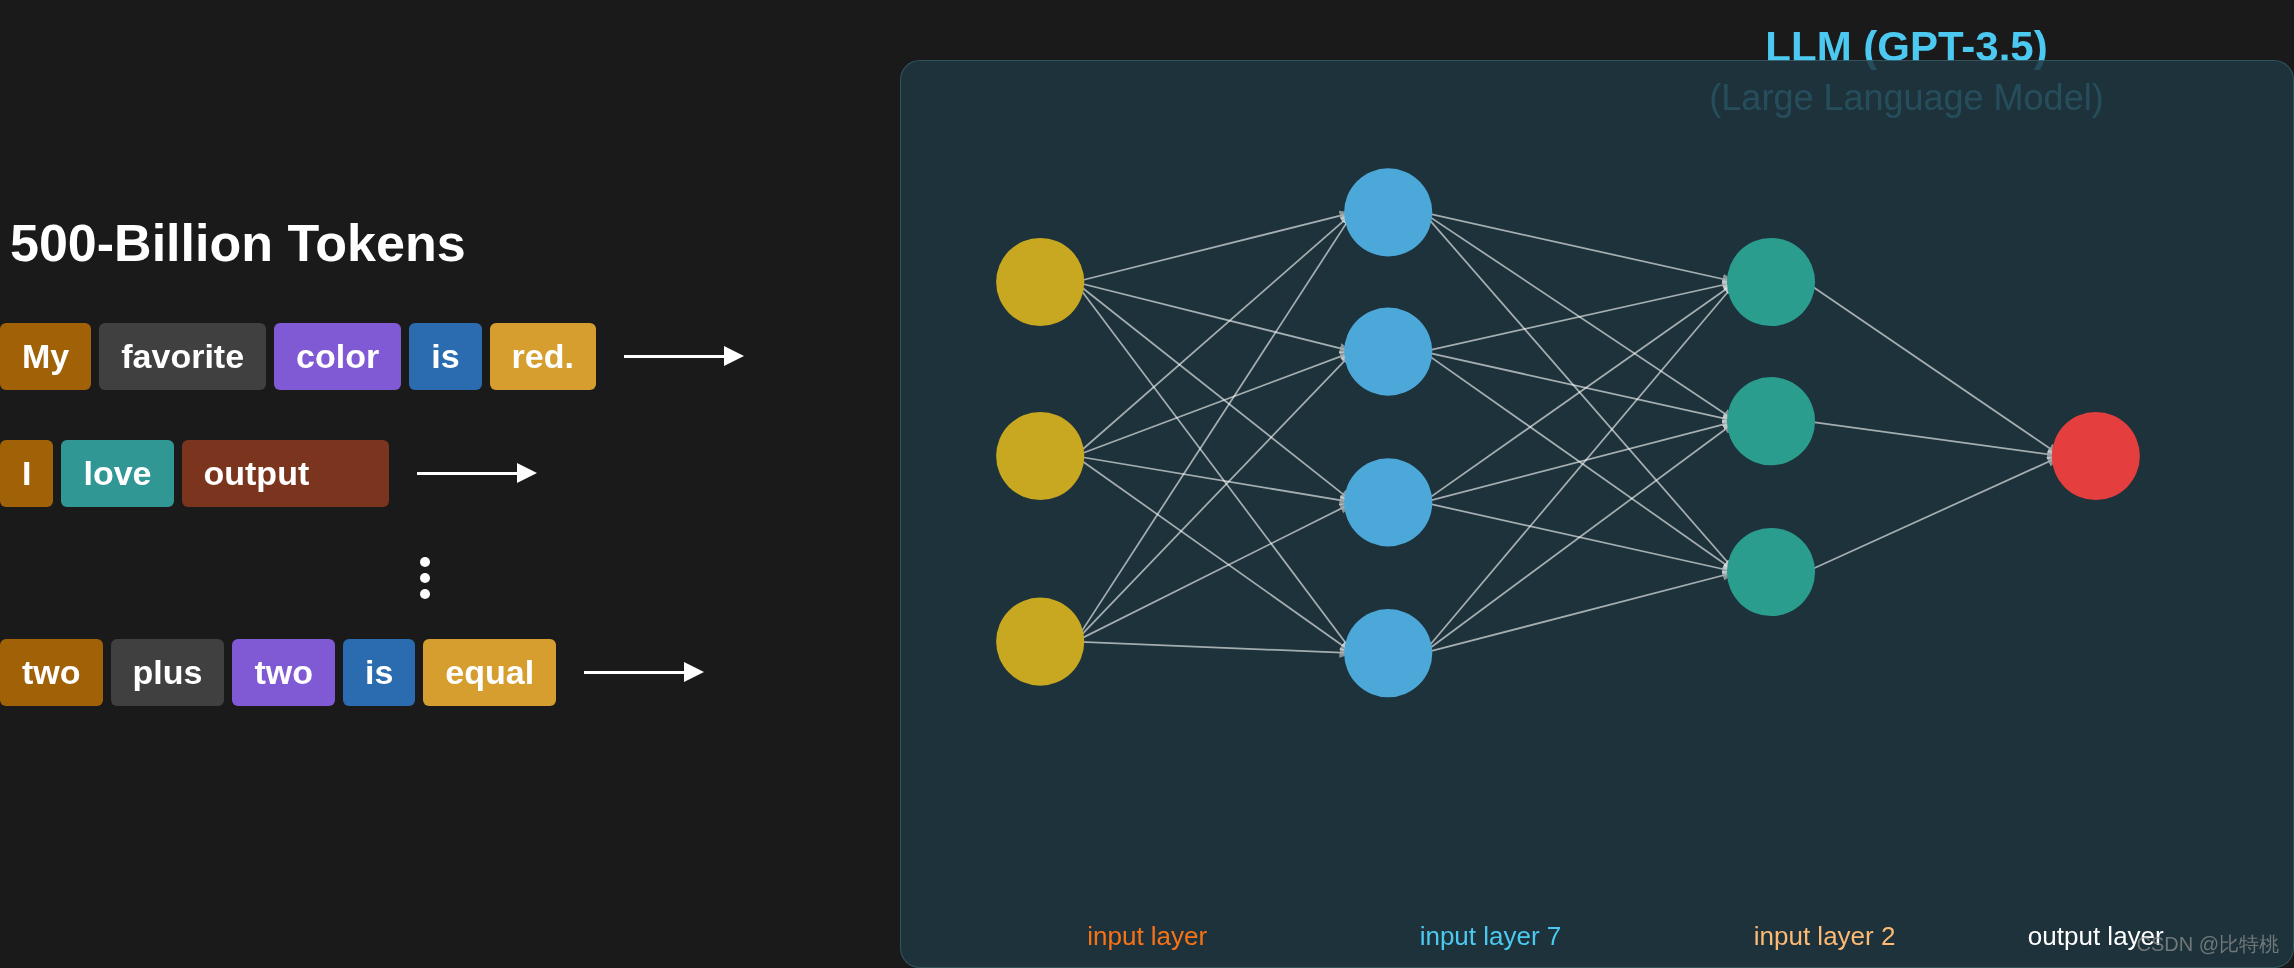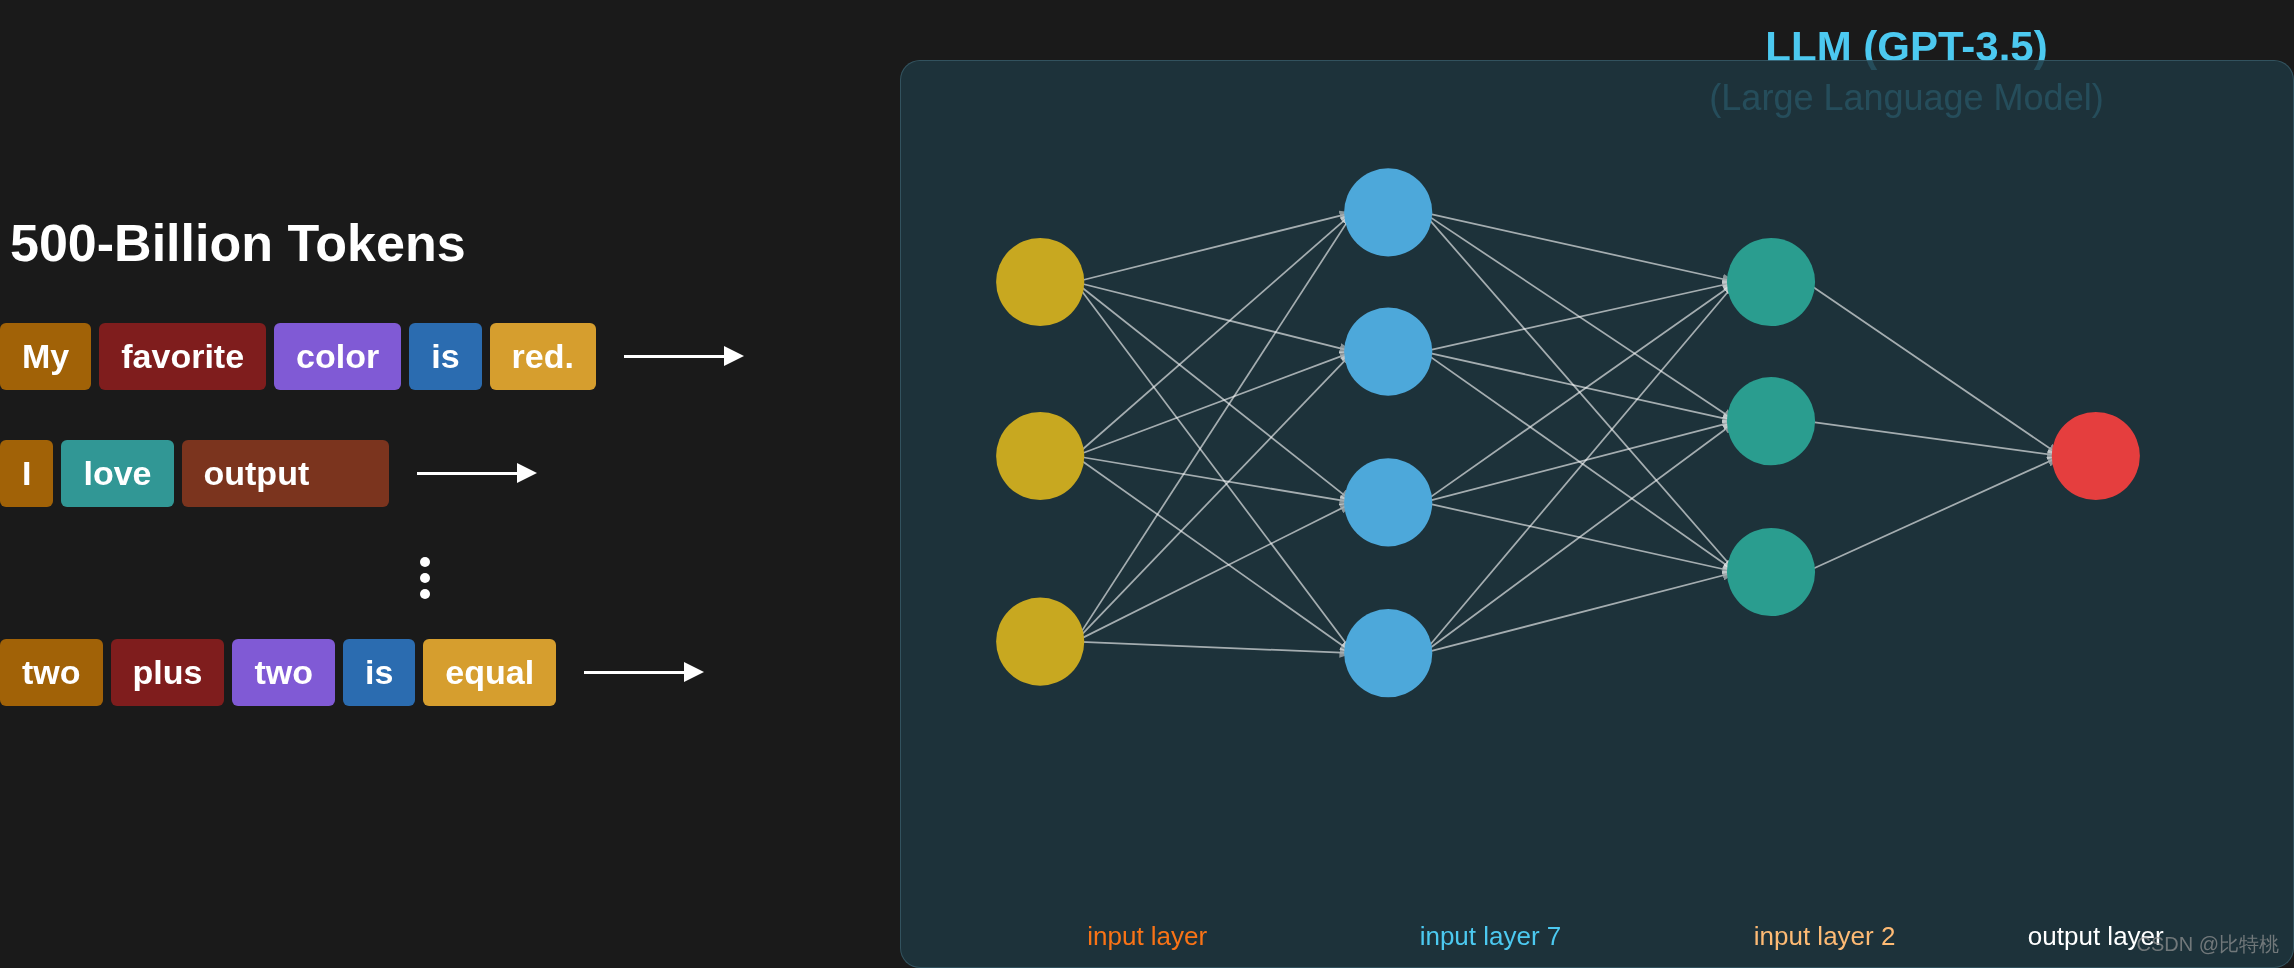--- a/index.html
+++ b/index.html
@@ -120,21 +120,21 @@
     .watermark {
       position: absolute;
       bottom: 10px;
       right: 15px;
       color: rgba(150, 150, 150, 0.7);
       font-size: 20px;
     }
 
     
     .bg-red { background-color: #a16207; }
-    .bg-orange { background-color: #7f1d1d; }
+    .bg-orange { background-color: #404040; }
     .bg-purple { background-color: #805ad5; }
     .bg-yellow { background-color: #d69e2e; }
     .bg-teal { background-color: #319795; }
     .bg-brown { background-color: #7b341e; }
     .bg-blue-dark { background-color: #2b6cb0; }
     .color-yellow { color: #d69e2e; }
     .color-cyan { color: #4cc9f0; }
     .color-teal { color: #4fd1c5; }
     .color-red { color: #fc8181; }
   </style>

